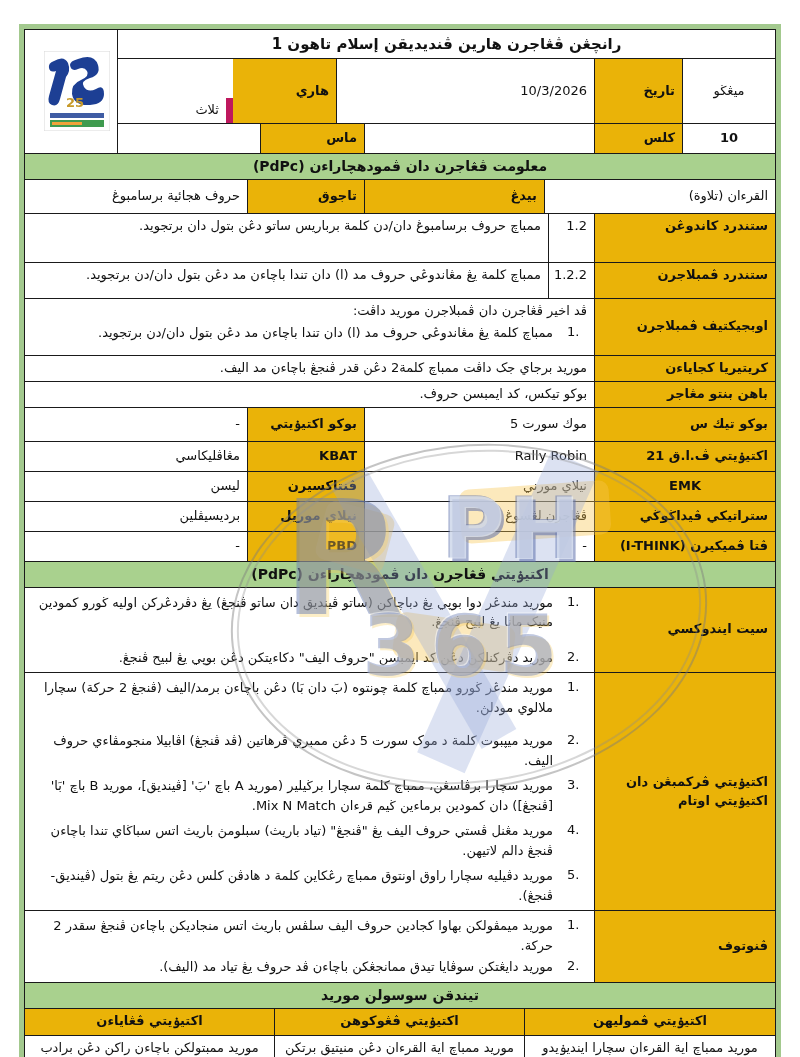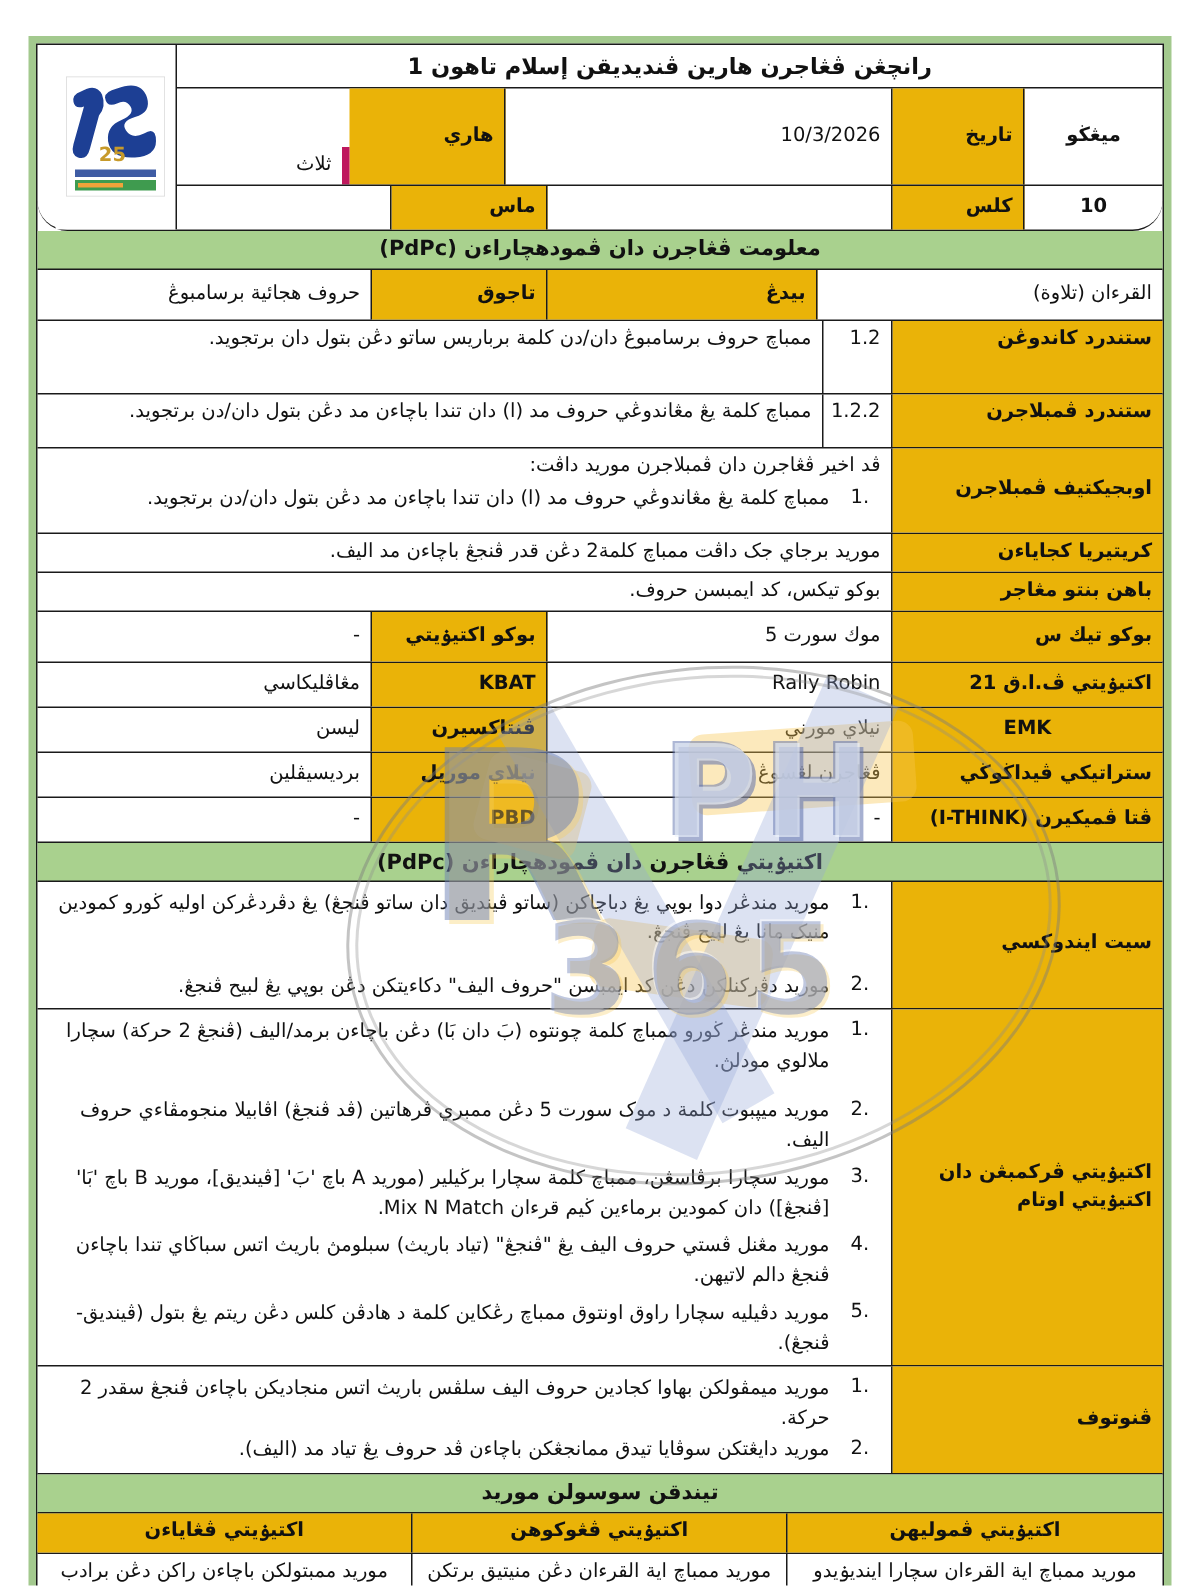--- a/index.html
+++ b/index.html
@@ -77,31 +77,31 @@
   .wm-365{position:absolute;left:138px;top:168px;font-size:84px;font-weight:bold;letter-spacing:10px;
           color:rgba(104,124,178,.42);
           text-shadow:2px 2px 0 rgba(246,198,78,.3),-1px -1px 0 rgba(255,255,255,.5);}
 </style>
 </head>
 <body>
 
 <div class="sheet">
   <div class="tbl">
 
-    <div class="r" style="border-bottom:1px solid #1a1a1a;border-radius:20px;">
+    <div class="r" style="border-bottom:1px solid #1a1a1a;">
       <div class="top-main">
         <div class="title-cell">رانچڠن ڤڠاجرن هارين ڤنديديقن إسلام تاهون 1</div>
         <div class="meta-r">
-          <div class="c m-minggu center vcenter" style="font-weight:bold;">ميڠڬو</div>
+          <div class="c m-minggu center vcenter" style="font-weight:normal;">ميڠڬو</div>
           <div class="c m-lbl lab vcenter" style="border-right:1px solid #1a1a1a;padding-left:44px;">تاريخ</div>
           <div class="c m-val vcenter" style="border-right:1px solid #1a1a1a;margin-left:28px;">
               <span class="ltr">10/3/2026</span>
             </div>
           <div class="c m-hari lab vcenter" style="border-right:1px solid #1a1a1a;">هاري</div>
-          <div class="c grow vcenter" style="border-right:5px solid #be185d;margin-top:39px;">ثلاث</div>
+          <div class="c grow vcenter" style="border-right:7px solid #be185d;margin-top:39px;">ثلاث</div>
         </div>
         <div class="meta-r">
           <div class="c m-minggu center vcenter" style="font-weight:bold;">
               <span class="ltr">10</span>
             </div>
           <div class="c m-lbl lab vcenter" style="border-right:1px solid #1a1a1a;">كلس</div>
           <div class="c m-val vcenter" style="border-right:1px solid #1a1a1a;"></div>
           <div class="c m-hari lab vcenter" style="border-right:1px solid #1a1a1a;">ماس</div>
           <div class="c grow vcenter" style="border-right:1px solid #1a1a1a;"></div>
         </div>

